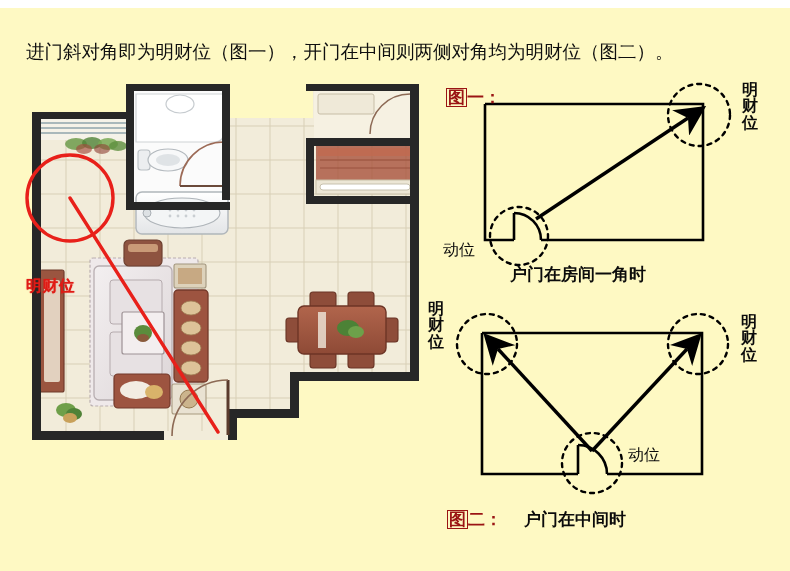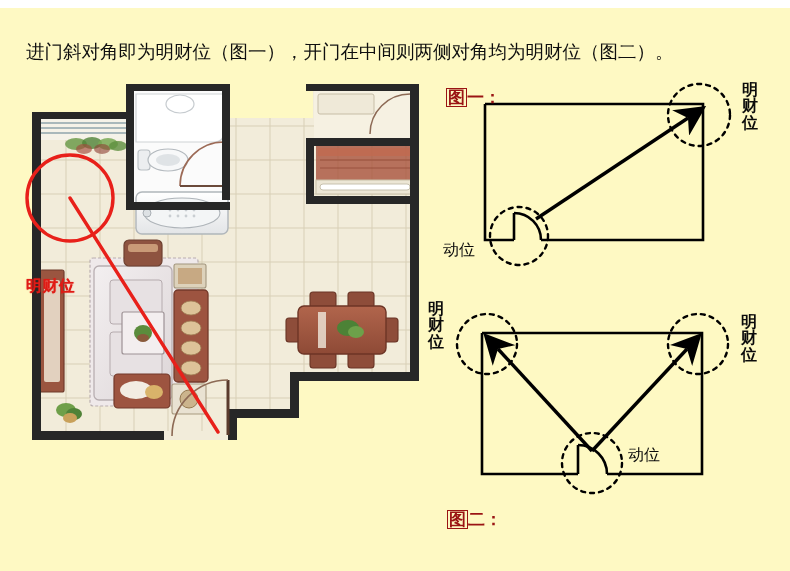--- a/index.html
+++ b/index.html
@@ -390,23 +390,25 @@
         <line x1="592" y1="443" x2="687" y2="341" stroke="#000000" stroke-width="3.4" marker-end="url(#arrowHead)"></line>
       </g>
     </svg>
 
     
     <div class="fig-tag" style="left:446px; top:78px;">
       <span class="boxed">图</span><span>一：</span>
     </div>
     <div class="vlabel" style="left:742px; top:74px;">明财位</div>
     <div class="hlabel" style="left:443px; top:232px;">动位</div>
+    <div class="fig-caption" style="left:510px; top:255px;">户门在房间一角时</div>
 
     
     <div class="vlabel" style="left:428px; top:293px;">明财位</div>
     <div class="vlabel" style="left:741px; top:306px;">明财位</div>
     <div class="hlabel" style="left:628px; top:437px;">动位</div>
     <div class="fig-tag" style="left:447px; top:500px;">
       <span class="boxed">图</span><span>二：</span>
     </div>
+    <div class="fig-caption" style="left:524px; top:500px;">户门在中间时</div>
   </div>
 
 </div>
 
 </body></html>

